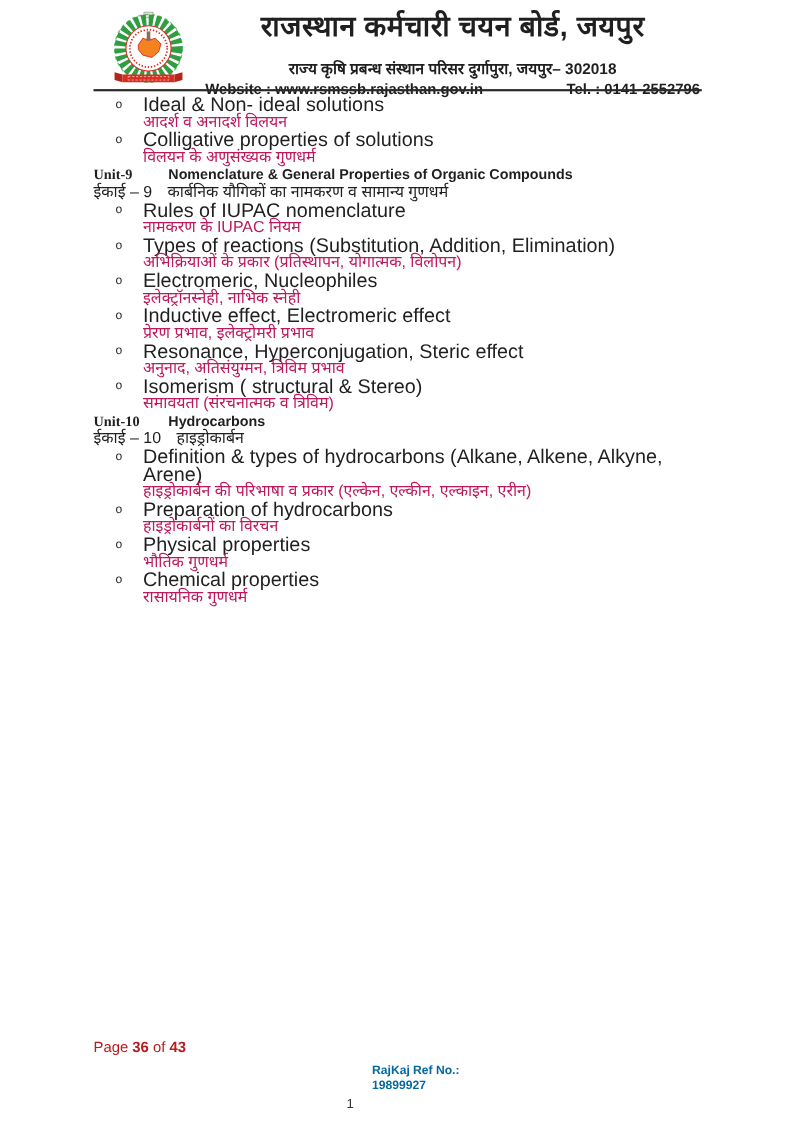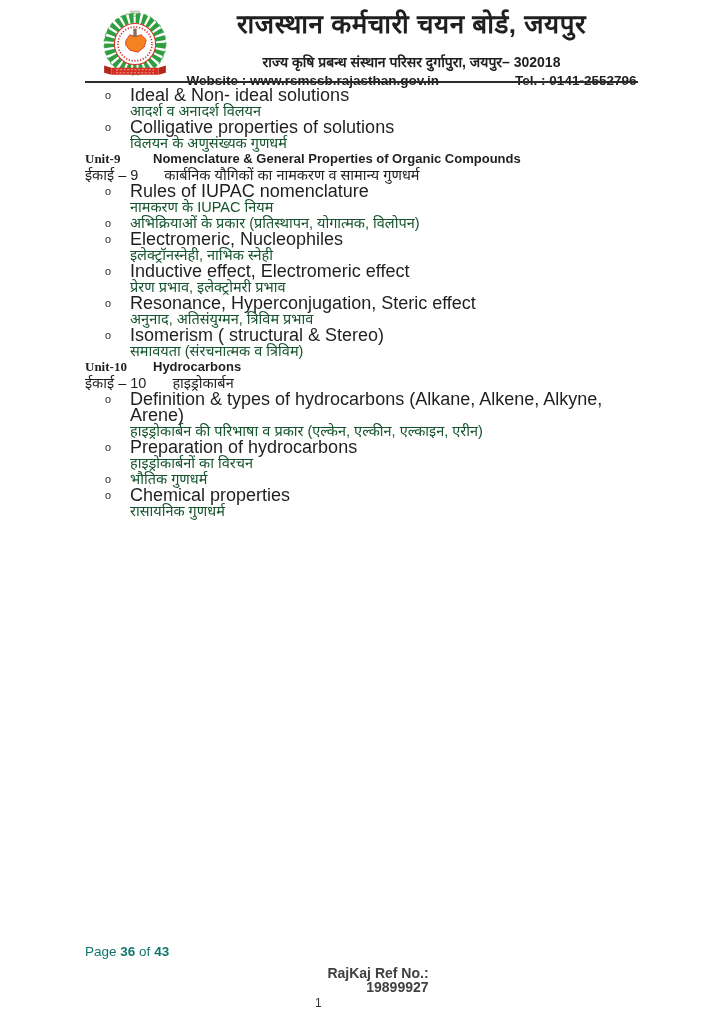--- a/index.html
+++ b/index.html
@@ -19,31 +19,31 @@
   .contact  { display:flex; justify-content:center; gap:76px; font-size:13.5px; font-weight:bold; line-height:16px; margin-top:2px; white-space:nowrap; }
   .header-rule { position:absolute; left:85px; top:81px; width:553px; border-top:2px solid #2a2a2a; }
 
   
   .content { position:absolute; left:85px; top:87px; width:556px; }
   .row { width:100%; }
   .b { display:flex; align-items:flex-start; }
   .mk { display:inline-block; width:25px; margin-left:20px; font-size:11px; line-height:16px; color:#2a2a2a; }
   .tx { flex:1; }
   .en  { font-size:18px; line-height:16px; color:#1f1f1f; }
-  .hi  { font-size:14.5px; line-height:16px; color:#14532d; font-family:"Liberation Sans","DejaVu Sans",sans-serif; }
+  .hi  { font-size:14.5px; line-height:16px; color:#be185d; font-family:"Liberation Sans","DejaVu Sans",sans-serif; }
   .uen { font-size:13px; font-weight:bold; line-height:16px; display:flex; }
   .ulab { display:inline-block; width:68px;font-family:Liberation Serif, serif; }
-  .uhi { font-size:14.5px; line-height:16px; display:flex;gap:12px; }
+  .uhi { font-size:14.5px; line-height:16px; display:flex; }
   .ulabh { display:inline-block; margin-right:14px; }
 
   
-  .footer-page { position:absolute; left:85px; top:944px; font-size:13.5px; line-height:16px; color:#0f766e; }
+  .footer-page { position:absolute; left:85px; top:944px; font-size:13.5px; line-height:16px; color:#b91c1c; }
   .footer-page .bold { font-weight:bold; }
-  .rajkaj { position:absolute; left:378px; top:966px; transform:translateX(-50%); text-align:right;
-            font-size:14px; font-weight:bold; line-height:14px; color:#404040; white-space:nowrap; }
+  .rajkaj { position:absolute; left:378px; top:966px; transform:translateX(-50%); text-align:left;
+            font-size:11px; font-weight:bold; line-height:14px; color:#0369a1; white-space:nowrap; }
   .sheet-num { position:absolute; left:315px; top:996px; font-size:12px; line-height:14px; color:#333; }
 </style>
 </head>
 <body>
 
 <div class="sheet">
 
   <div class="header">
     <div class="logo-wrap">
       <svg viewBox="0 0 70 68" width="72" height="70" aria-hidden="true">
@@ -105,20 +105,21 @@
       <span class="mk">o</span>
       <div class="tx">
         <div class="en">Rules of IUPAC nomenclature</div>
         <div class="hi">नामकरण के IUPAC नियम</div>
       </div>
     </div>
 
     <div class="row b">
       <span class="mk">o</span>
       <div class="tx">
+        <div class="en">Types of reactions (Substitution, Addition, Elimination)</div>
         <div class="hi">अभिक्रियाओं के प्रकार (प्रतिस्थापन, योगात्मक, विलोपन)</div>
       </div>
     </div>
 
     <div class="row b">
       <span class="mk">o</span>
       <div class="tx">
         <div class="en">Electromeric, Nucleophiles</div>
         <div class="hi">इलेक्ट्रॉनस्नेही, नाभिक स्नेही</div>
       </div>
@@ -171,20 +172,21 @@
       <span class="mk">o</span>
       <div class="tx">
         <div class="en">Preparation of hydrocarbons</div>
         <div class="hi">हाइड्रोकार्बनों का विरचन</div>
       </div>
     </div>
 
     <div class="row b">
       <span class="mk">o</span>
       <div class="tx">
+        <div class="en">Physical properties</div>
         <div class="hi">भौतिक गुणधर्म</div>
       </div>
     </div>
 
     <div class="row b">
       <span class="mk">o</span>
       <div class="tx">
         <div class="en">Chemical properties</div>
         <div class="hi">रासायनिक गुणधर्म</div>
       </div>

